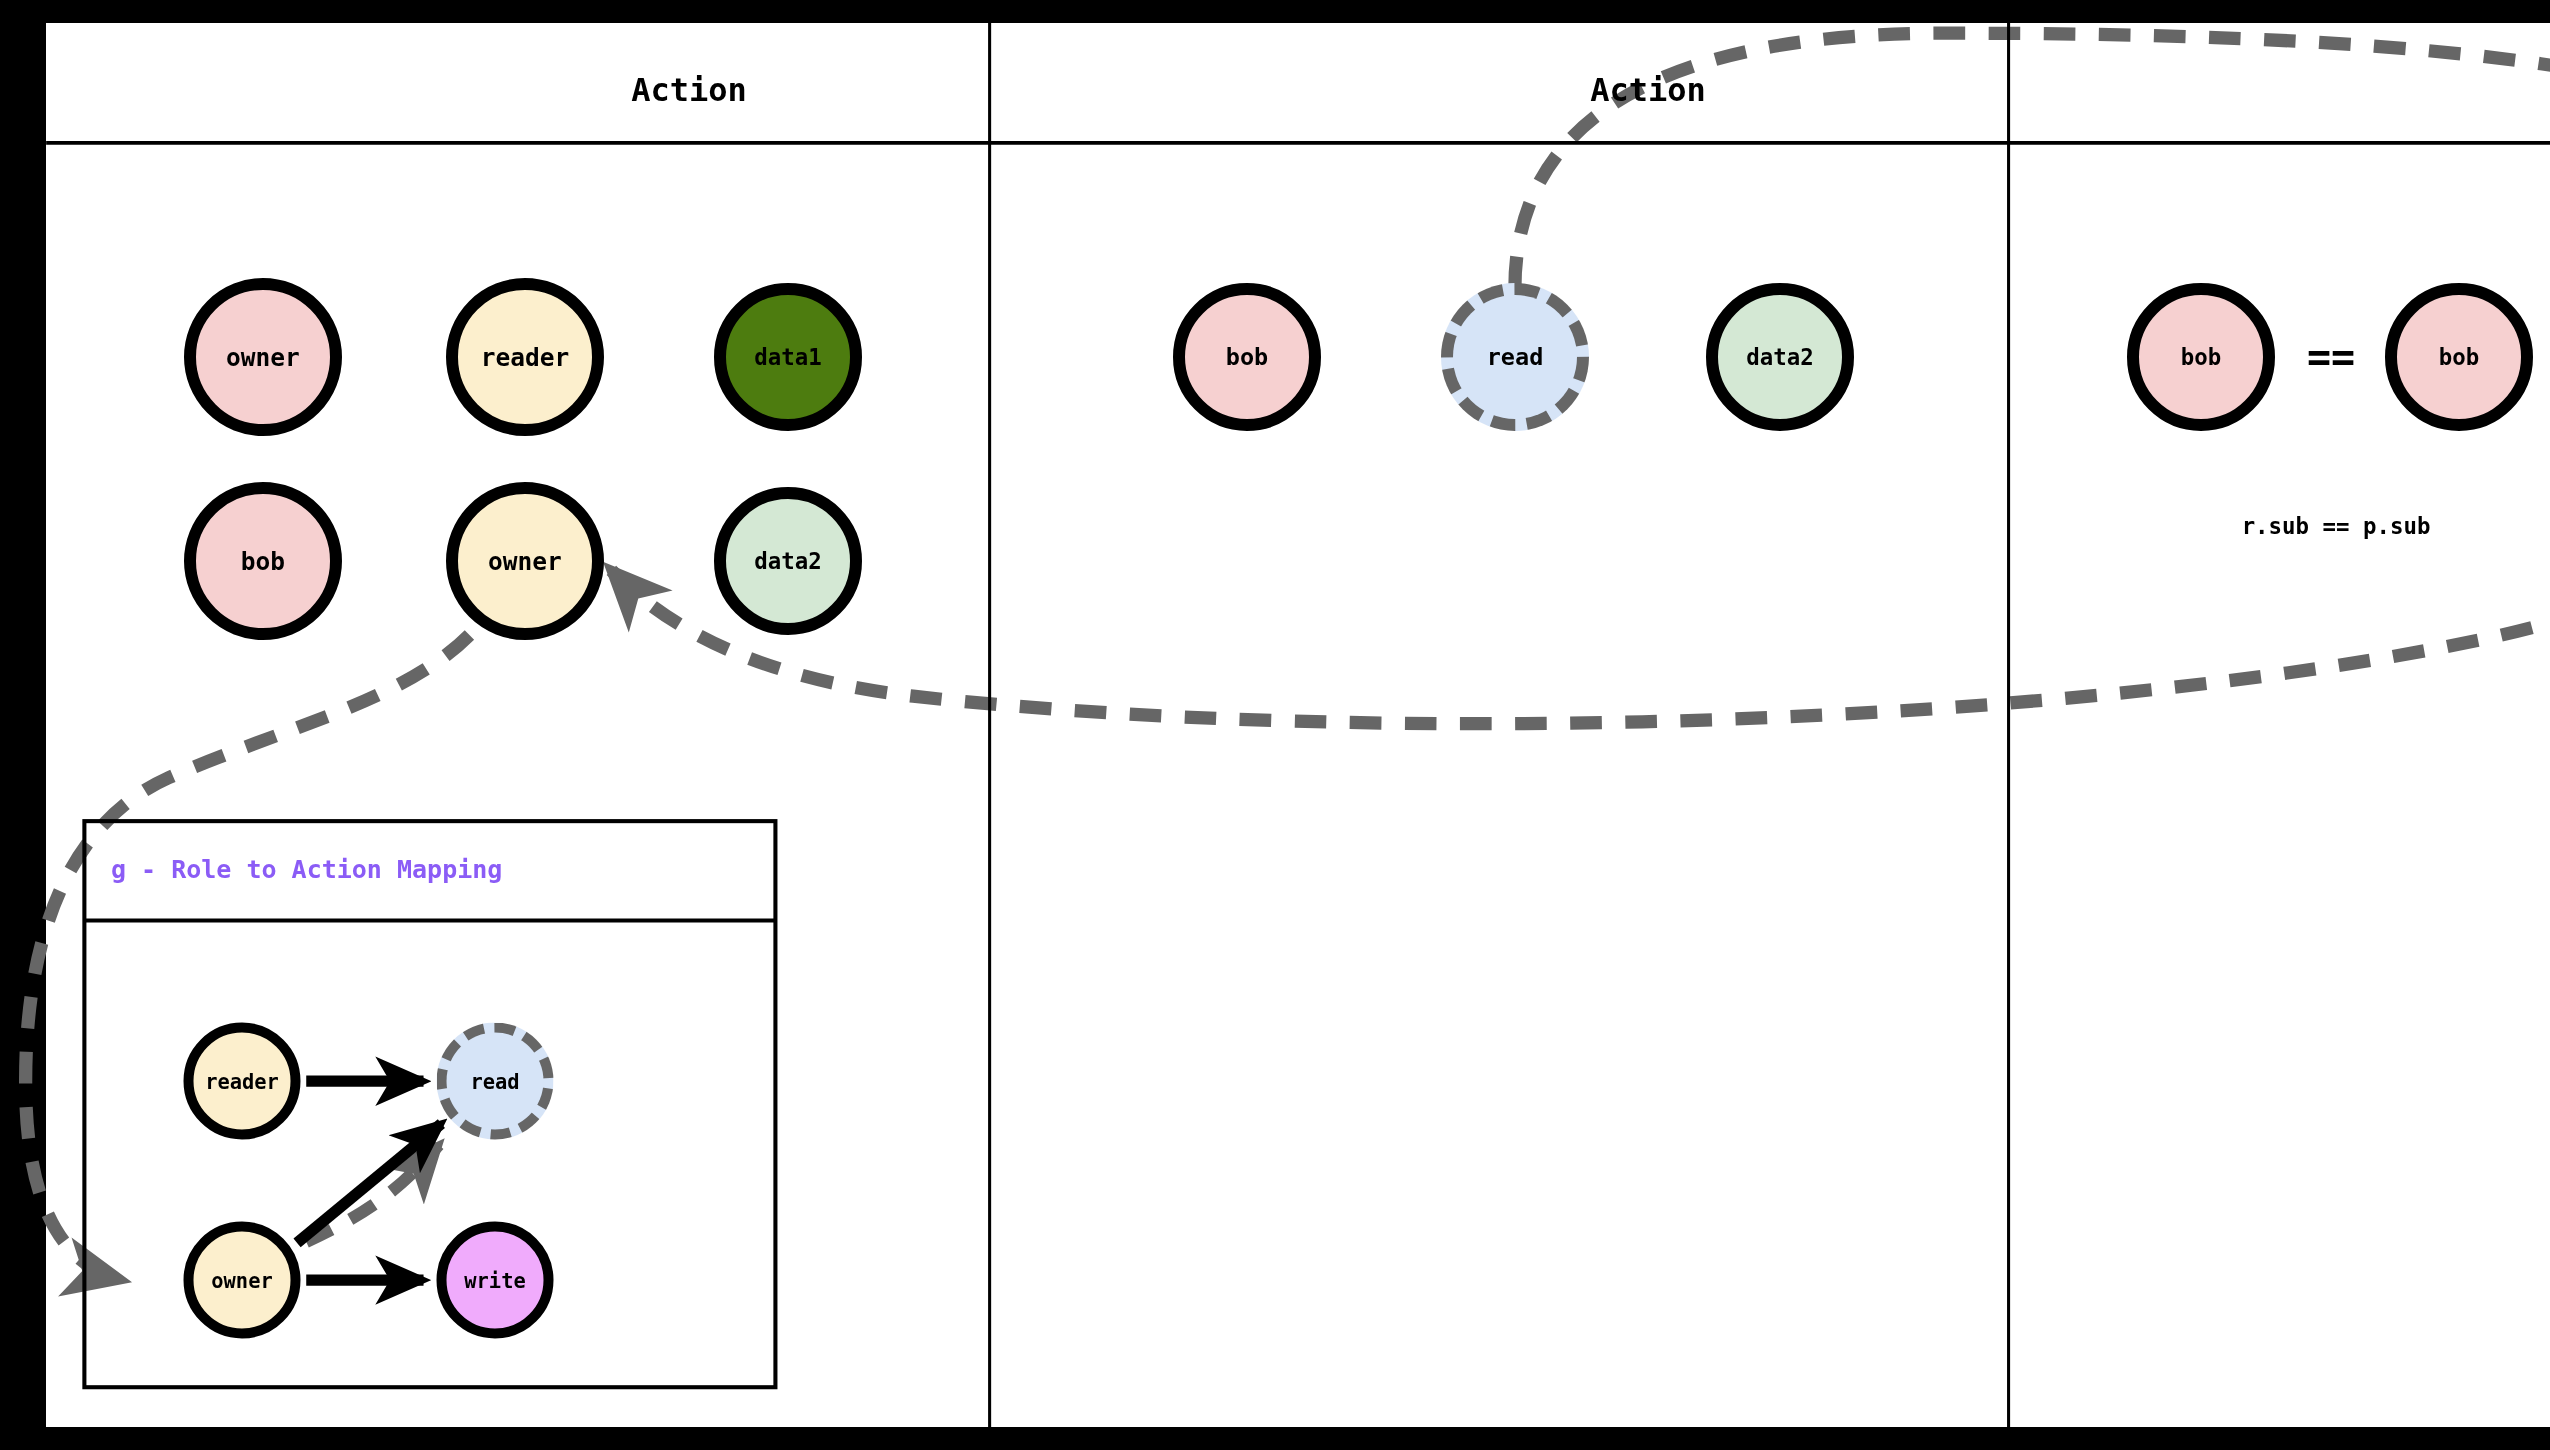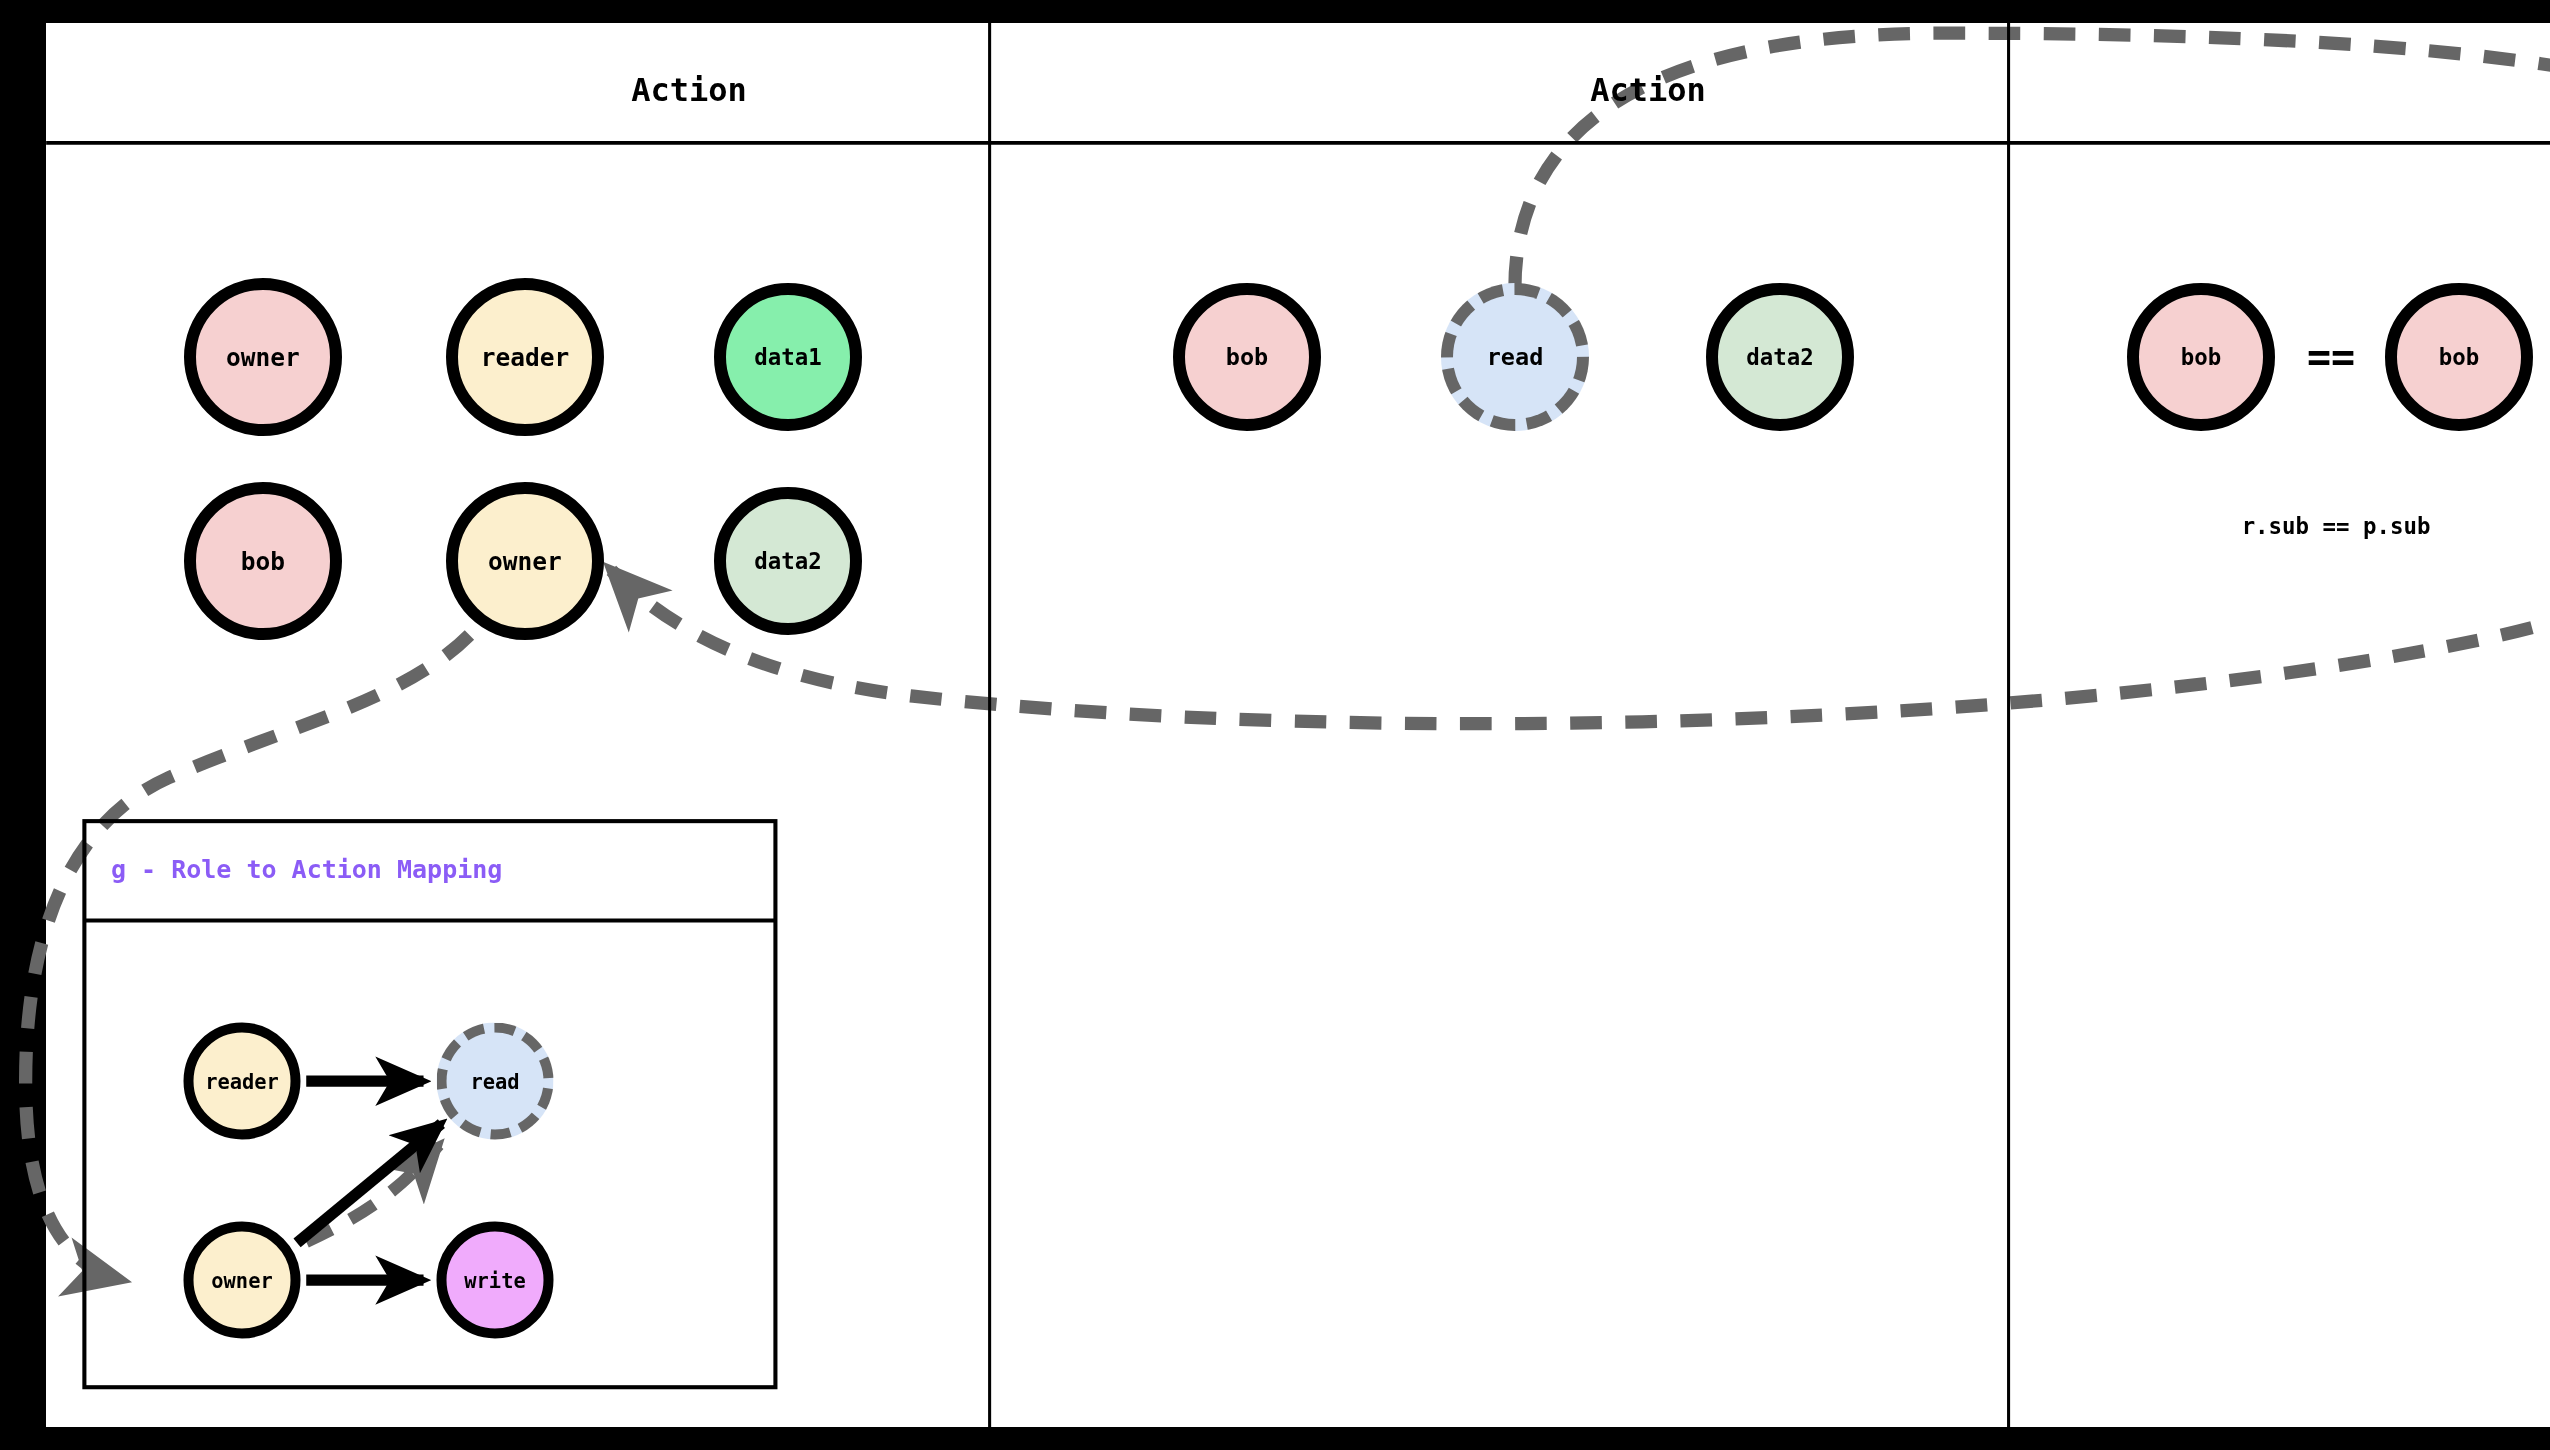--- a/index.html
+++ b/index.html
@@ -97,21 +97,21 @@
     <div class="hdr" style="left:1602px;top:48px;">Action</div>
 
     <div class="node" style="left:217px;top:334px;width:158px;height:158px;background:#f6d0d0;border:12.8px solid #000;font-size:24.5px;">
       <span>owner</span>
       </div>
 
     <div class="node" style="left:479px;top:334px;width:158px;height:158px;background:#fcefcd;border:12.8px solid #000;font-size:24.5px;">
       <span>reader</span>
       </div>
 
-    <div class="node" style="left:742px;top:334px;width:148px;height:148px;background:#86efac;border:12.2px solid #000;font-size:22.4px;">
+    <div class="node" style="left:742px;top:334px;width:148px;height:148px;background:#4d7c0f;border:12.2px solid #000;font-size:22.4px;">
       <span>data1</span>
       </div>
 
     <div class="node" style="left:217px;top:538px;width:158px;height:158px;background:#f6d0d0;border:12.8px solid #000;font-size:24.5px;">
       <span>bob</span>
       </div>
 
     <div class="node" style="left:479px;top:538px;width:158px;height:158px;background:#fcefcd;border:12.8px solid #000;font-size:24.5px;">
       <span>owner</span>
       </div>

